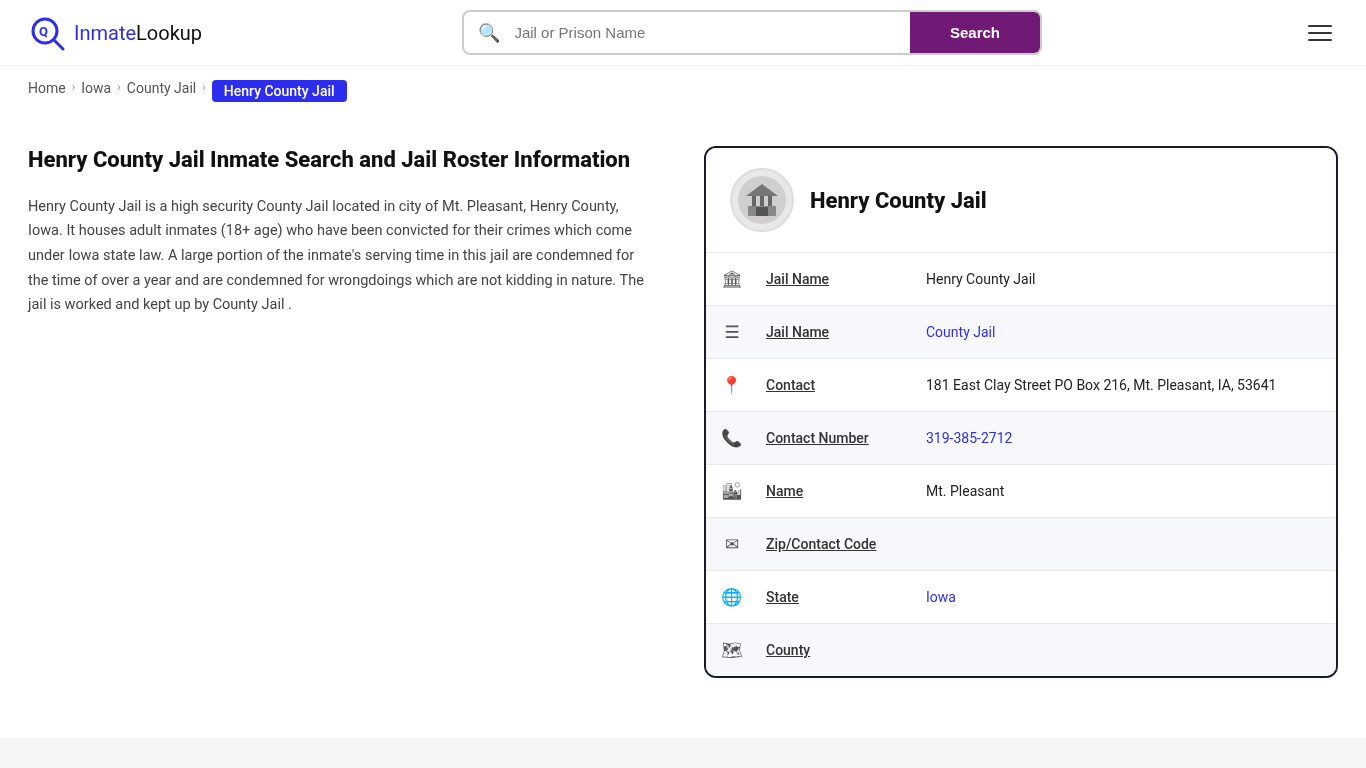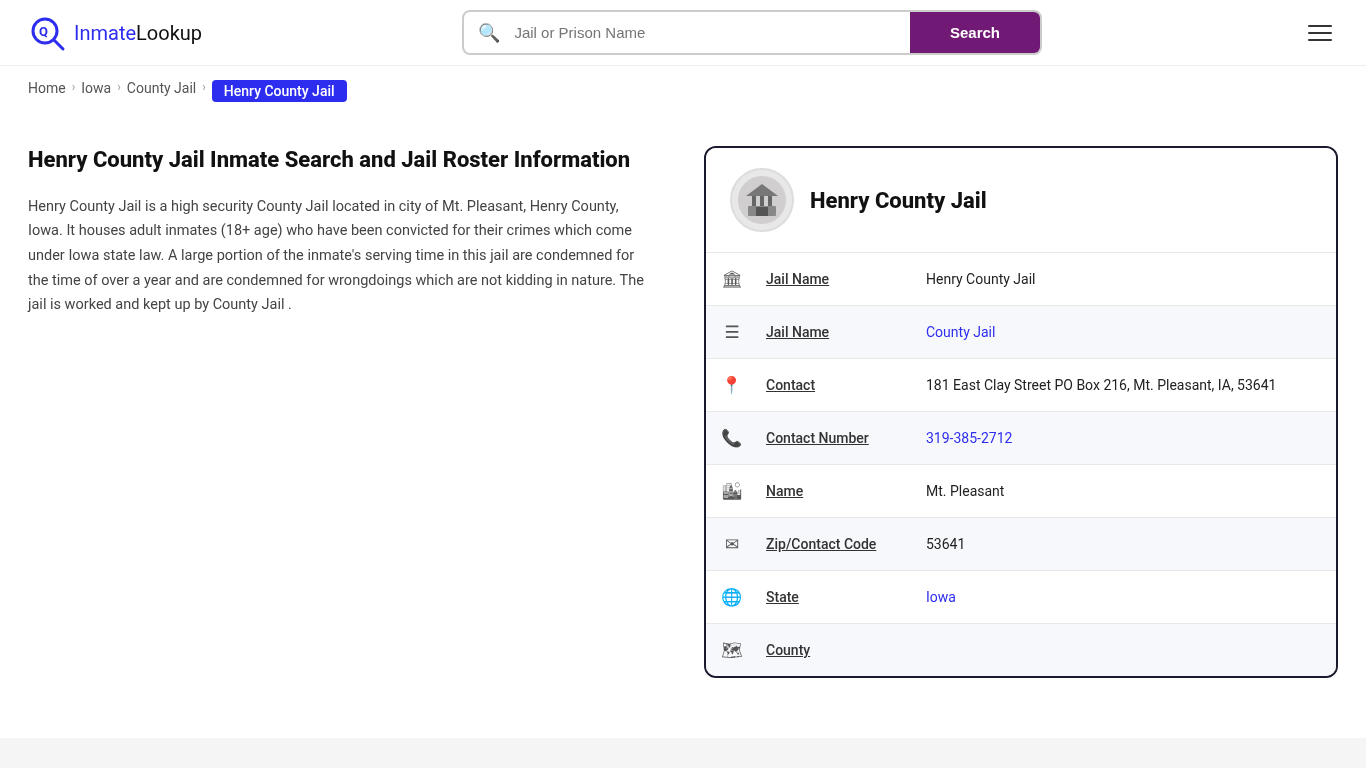--- a/index.html
+++ b/index.html
@@ -291,21 +291,20 @@
 
       <div class="info-row">
         <div class="info-icon">🏙</div>
         <div class="info-label">Name</div>
         <div class="info-value">Mt. Pleasant</div>
       </div>
 
       <div class="info-row">
         <div class="info-icon">✉</div>
         <div class="info-label">Zip/Contact Code</div>
-        <div class="info-value">53641</div>
       </div>
 
       <div class="info-row">
         <div class="info-icon">🌐</div>
         <div class="info-label">State</div>
         <div class="info-value">
           <a href="#">Iowa</a>
         </div>
       </div>
 

